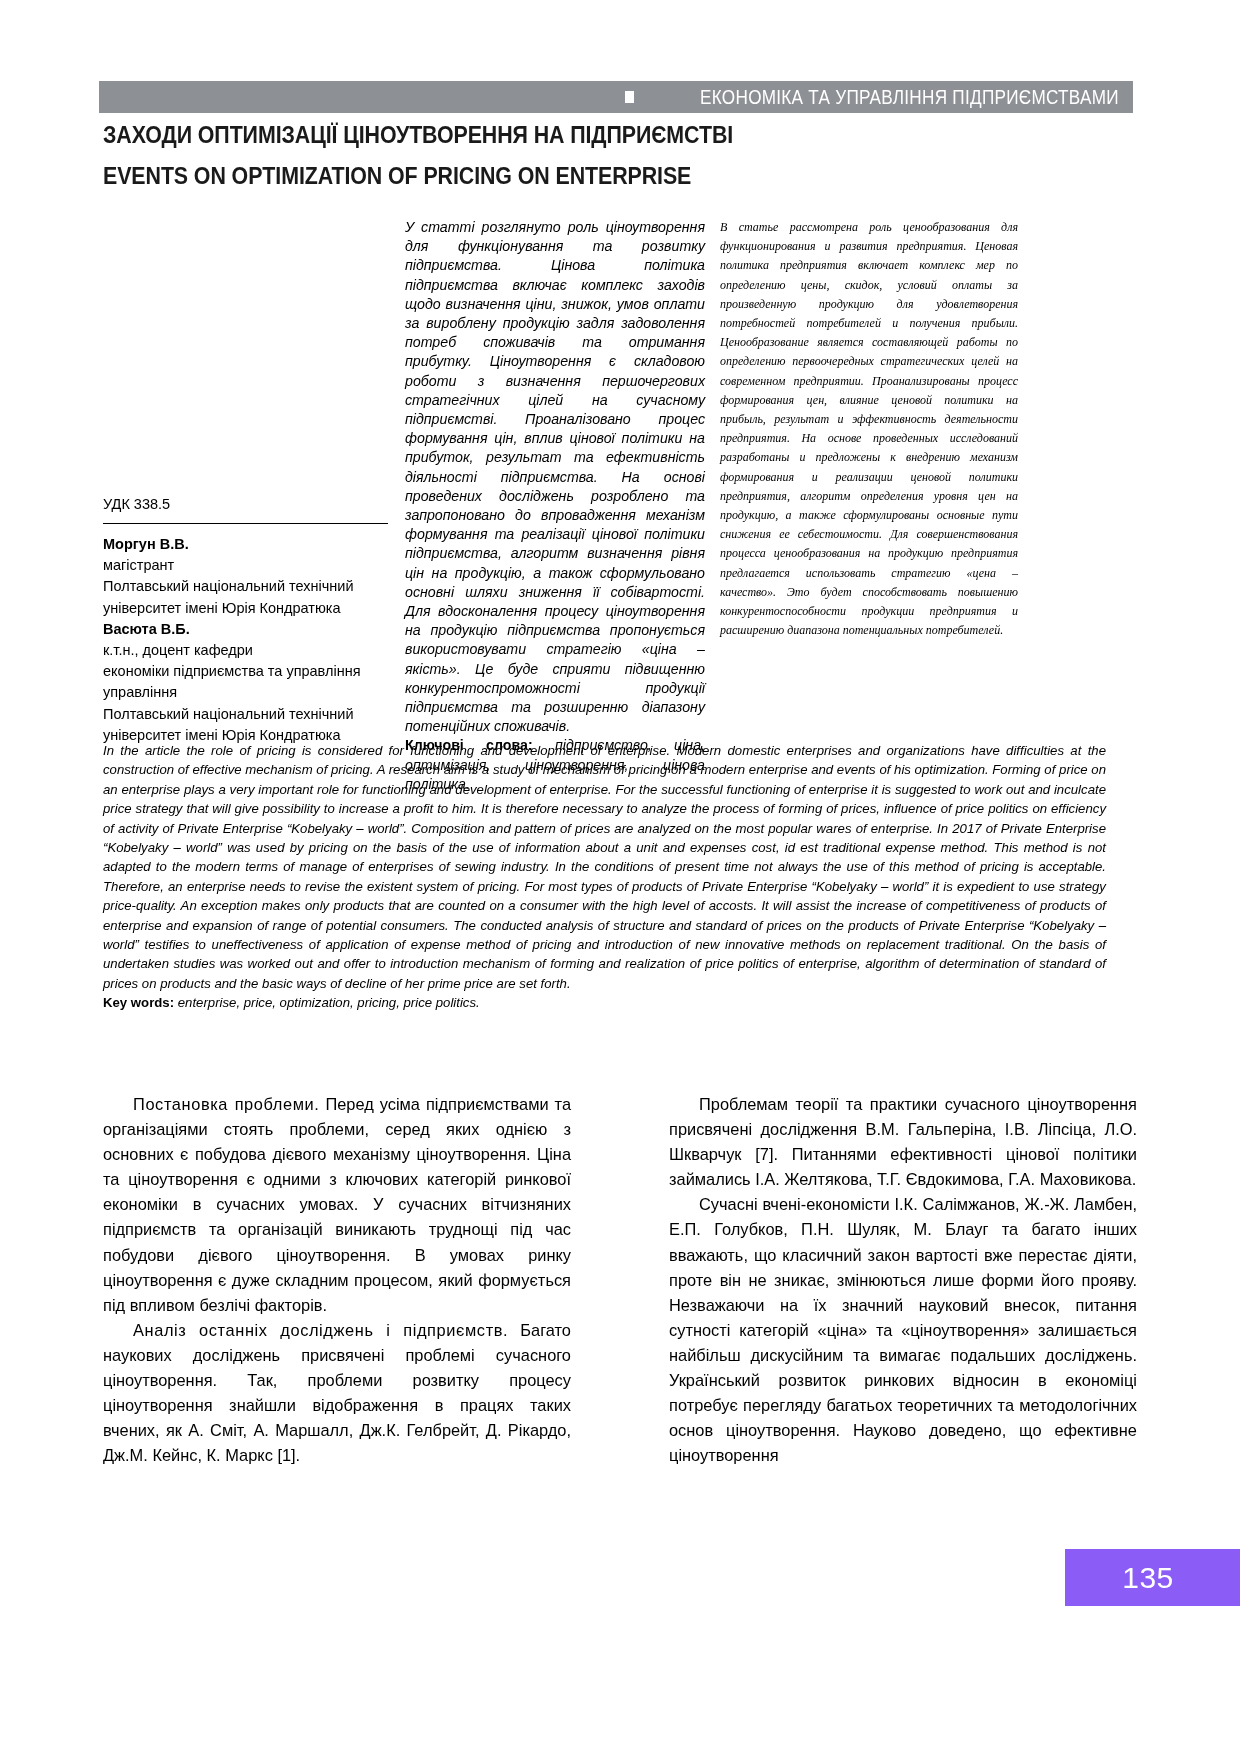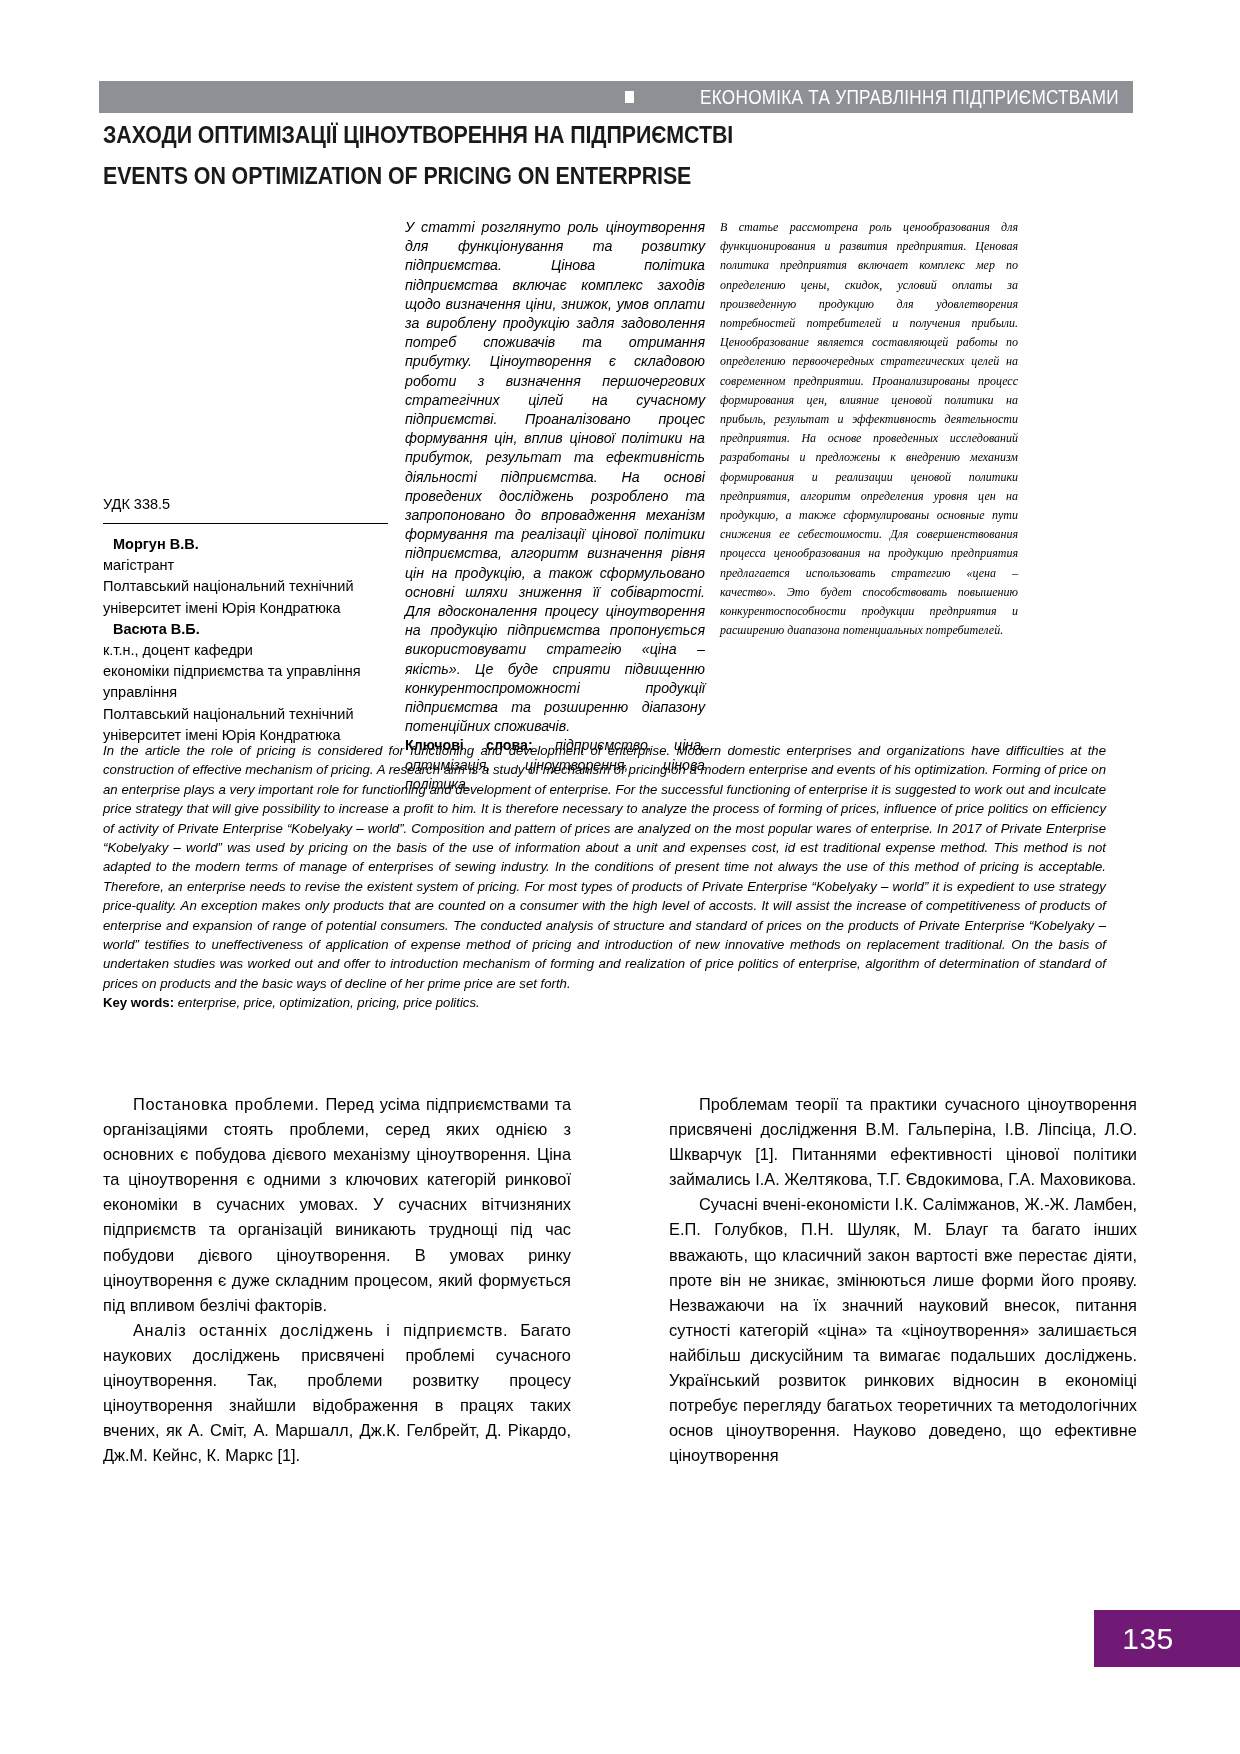--- a/index.html
+++ b/index.html
@@ -97,21 +97,21 @@
     background: #000000;
   }
   .meta-block {
     position: absolute;
     left: 0;
     top: 316px;
     width: 285px;
     font-size: 14.5px;
     line-height: 21.2px;
   }
-  .meta-block .b { font-weight: bold; margin-left: 10px; }
+  .meta-block .b { font-weight: bold; }
 
   .col-ua {
     position: absolute;
     left: 302px;
     top: 0;
     width: 300px;
     font-style: italic;
     font-size: 14.2px;
     line-height: 19.2px;
     text-align: justify;
@@ -177,27 +177,28 @@
   }
   .body-col .lead {
     font-weight: normal;
     letter-spacing: 0.6px;
   }
 
   
   .page-num-box {
     position: absolute;
     right: 0;
-    top: 1610px;
+    top: 1549px;
     width: 146px;
     height: 57px;
-    background: #701a75;
+    background: #8b5cf6;
     display: flex;
     align-items: center;
     justify-content: center;
+    padding-left: 29px;
   }
   .page-num {
     color: #ffffff;
     font-size: 30px;
     letter-spacing: 0.5px;
     padding-right: 38px;
   }
 </style>
 </head>
 <body>
@@ -251,21 +252,21 @@
     <span class="kw">Key words:</span>
     <span>enterprise, price, optimization, pricing, price politics.</span>
   </div>
 
   <div class="body-cols">
     <div class="body-col left">
       <p><span class="lead">Постановка проблеми.</span><span> Перед усіма підприємствами та організаціями стоять проблеми, серед яких однією з основних є побудова дієвого механізму ціноутворення. Ціна та ціноутворення є одними з ключових категорій ринкової економіки в сучасних умовах. У сучасних вітчизняних підприємств та організацій виникають труднощі під час побудови дієвого ціноутворення. В умовах ринку ціноутворення є дуже складним процесом, який формується під впливом безлічі факторів.</span></p>
       <p><span class="lead">Аналіз останніх досліджень і підприємств.</span><span> Багато наукових досліджень присвячені проблемі сучасного ціноутворення. Так, проблеми розвитку процесу ціноутворення знайшли відображення в працях таких вчених, як А. Сміт, А. Маршалл, Дж.К. Гелбрейт, Д. Рікардо, Дж.М. Кейнс, К. Маркс [1].</span></p>
     </div>
     <div class="body-col right">
-      <p>Проблемам теорії та практики сучасного ціноутворення присвячені дослідження В.М. Гальперіна, І.В. Ліпсіца, Л.О. Шкварчук [1]. Питаннями ефективності цінової політики займались І.А. Желтякова, Т.Г. Євдокимова, Г.А. Маховикова.</p>
+      <p>Проблемам теорії та практики сучасного ціноутворення присвячені дослідження В.М. Гальперіна, І.В. Ліпсіца, Л.О. Шкварчук [7]. Питаннями ефективності цінової політики займались І.А. Желтякова, Т.Г. Євдокимова, Г.А. Маховикова.</p>
       <p>Сучасні вчені-економісти І.К. Салімжанов, Ж.-Ж. Ламбен, Е.П. Голубков, П.Н. Шуляк, М. Блауг та багато інших вважають, що класичний закон вартості вже перестає діяти, проте він не зникає, змінюються лише форми його прояву. Незважаючи на їх значний науковий внесок, питання сутності категорій «ціна» та «ціноутворення» залишається найбільш дискусійним та вимагає подальших досліджень. Український розвиток ринкових відносин в економіці потребує перегляду багатьох теоретичних та методологічних основ ціноутворення. Науково доведено, що ефективне ціноутворення</p>
     </div>
   </div>
 
   <div class="page-num-box">
     <span class="page-num">135</span>
   </div>
 
 </div>
 

